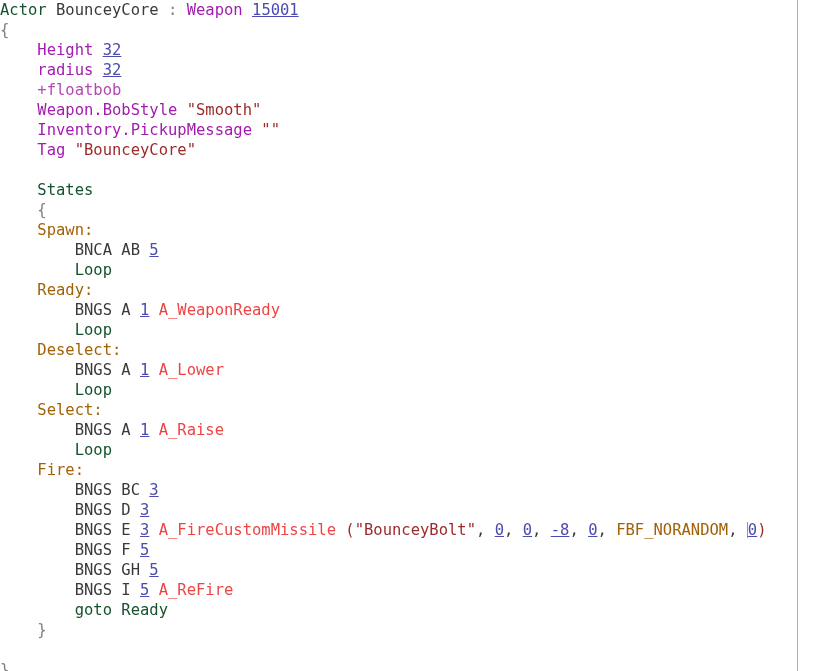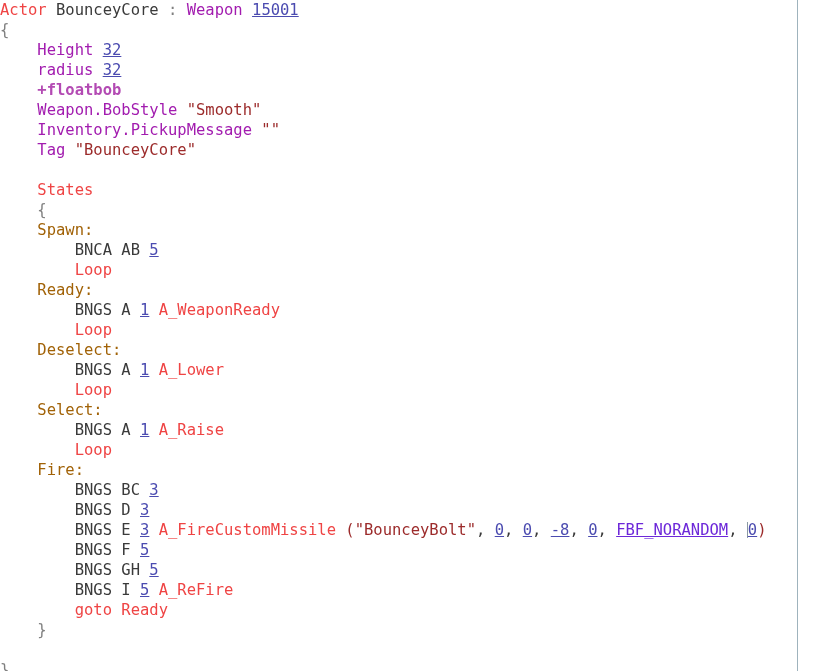--- a/index.html
+++ b/index.html
@@ -50,30 +50,30 @@
   }
 
   .line {
     height: 20px;
     line-height: 20px;
     white-space: pre;
     font-size: 15.5px;
   }
 
   
-  .tok-keyword   { color: #ef4444; }  
+  .tok-keyword   { color: #14532d; }  
   .tok-label     { color: #a16207; }  
   .tok-ident     { color: #3a3a3a; }  
   .tok-punct     { color: #808080; }  
   .tok-type      { color: #a21caf; }  
   .tok-number    { color: #4b4bb0; text-decoration: underline; }  
   .tok-string    { color: #9c2b2b; }  
-  .tok-flag      { color: #b34ab3; font-weight: bold; }  
+  .tok-flag      { color: #b34ab3; }  
   .tok-action    { color: #ef4444; }  
-  .tok-const     { color: #6d28d9; text-decoration: underline; }  
+  .tok-const     { color: #a16207; }  
   .tok-paren     { color: #9c2b2b; }  
   .tok-comma     { color: #3a3a3a; }
 
   
   .caret {
     display: inline-block;
     width: 1px;
     height: 16px;
     vertical-align: -3px;
     background: #8a99a3;

